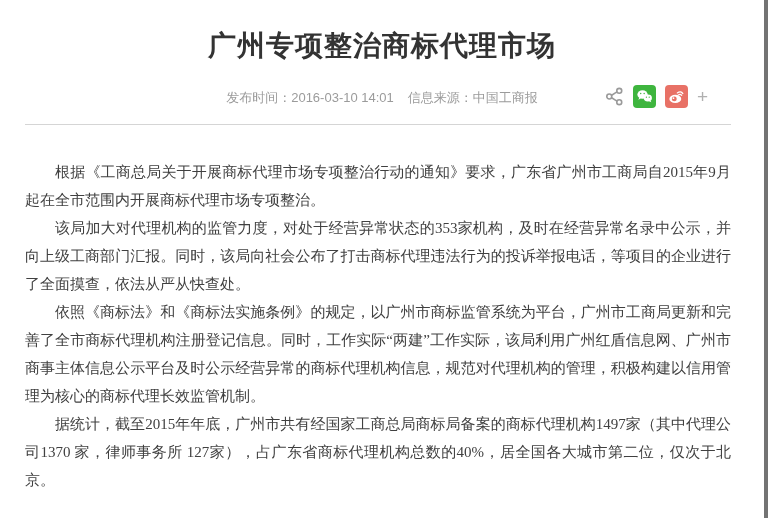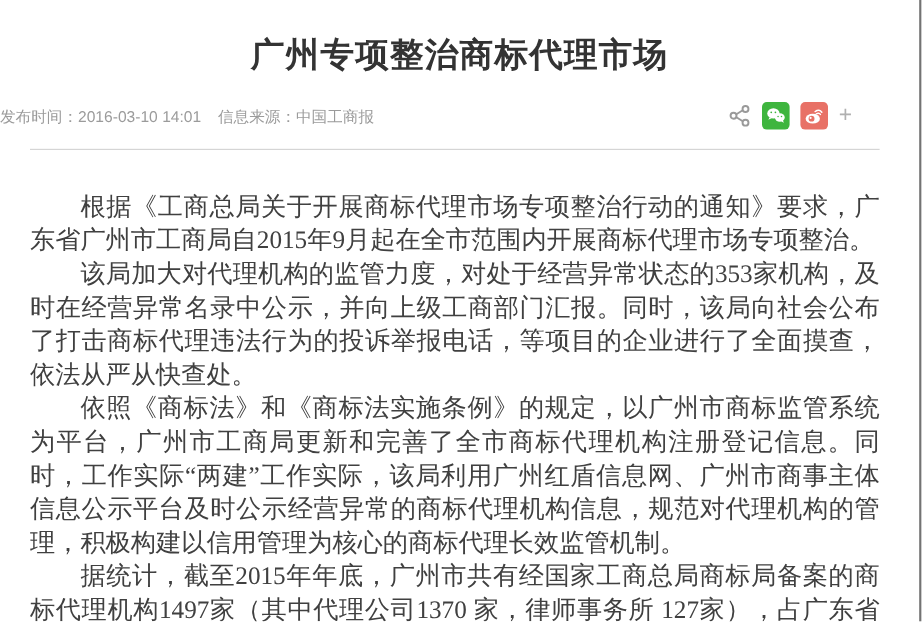--- a/index.html
+++ b/index.html
@@ -4,21 +4,21 @@
 <style>
   * { margin: 0; padding: 0; box-sizing: border-box; }
   html, body { background: #ffffff; }
   body { font-family: "Liberation Sans", "DejaVu Sans", sans-serif; }
 
   .page {
     position: relative;
     width: 768px;
     height: 518px;
     background: #ffffff;
-    border-right: 2px solid #737373;
+    border-right: 4px solid #737373;
     overflow: hidden;
   }
 
   .article-header {
     padding-top: 26px;
     text-align: center;
   }
 
   .article-title {
     font-size: 28px;
@@ -26,21 +26,21 @@
     font-weight: 700;
     color: #333333;
     letter-spacing: 1px;
     font-family: "Liberation Sans", "DejaVu Sans", sans-serif;
   }
 
   .meta-row {
     position: relative;
     margin-top: 20px;
     height: 24px;
-    text-align: left;
+    text-align: center;
     font-size: 13px;
     color: #9b9b9b;
     line-height: 24px;
   }
   .meta-item { display: inline-block; }
   .meta-sep { display: inline-block; width: 14px; }
 
   .share-bar {
     position: absolute;
     right: 56px;
@@ -74,21 +74,21 @@
   .divider {
     margin: 14px 33px 0 25px;
     border-top: 1px solid #d5d5d5;
   }
 
   .article-body {
     padding: 33px 33px 0 25px;
   }
   .article-body p {
     font-family: "Liberation Serif", "DejaVu Serif", serif;
-    font-size: 21px;
+    font-size: 15px;
     line-height: 28px;
     color: #404040;
     text-align: justify;
     text-indent: 2em;
   }
 </style>
 </head>
 <body>
 
 <div class="page">

